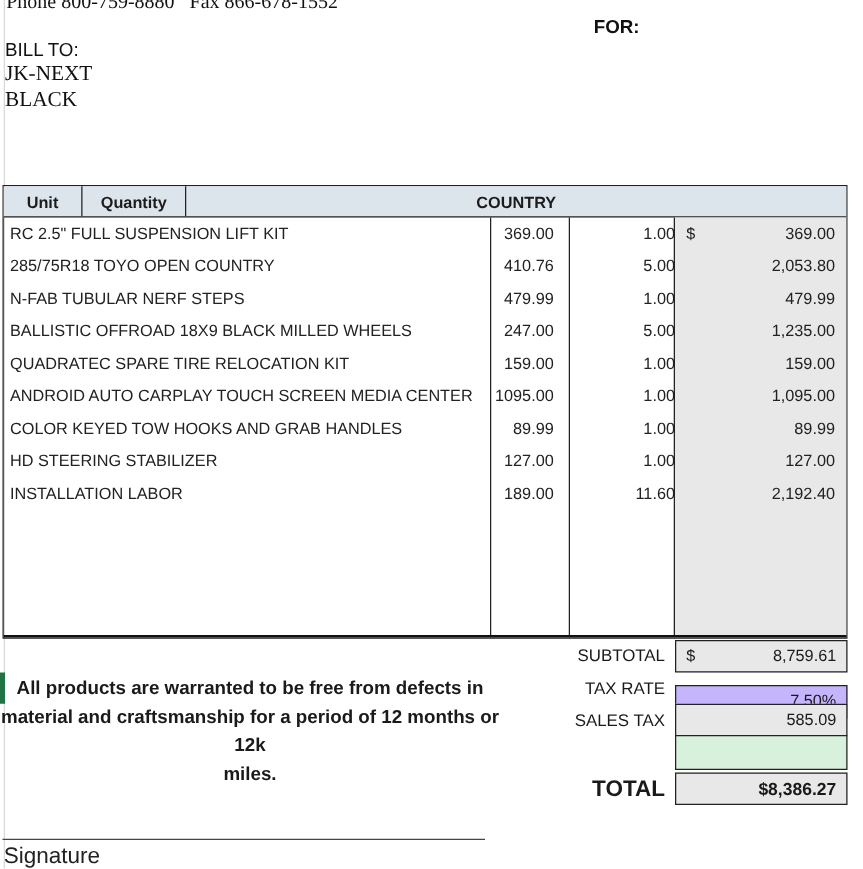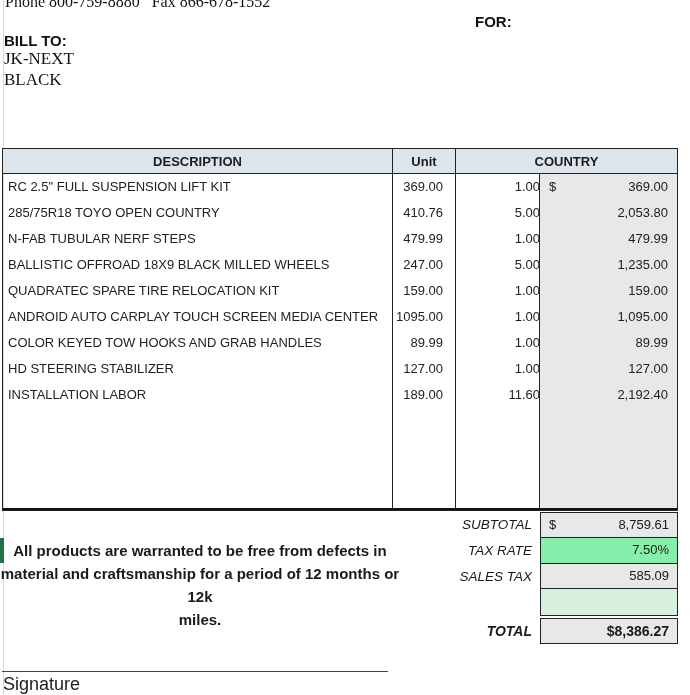--- a/index.html
+++ b/index.html
@@ -27,21 +27,21 @@
     position: absolute; left: 5px; top: -7px;
     font-family: "Liberation Serif", serif;
     font-size: 16px; white-space: pre; color: #111;
   }
   .for-label {
     position: absolute; left: 475px; top: 13px;
     font-weight: bold; font-size: 15px; color: #111;
   }
   .bill-to-label {
     position: absolute; left: 4px; top: 32px;
-    font-weight: bold; font-size: 15px; color: #111;
+    font-weight: normal; font-size: 15px; color: #111;
   }
   .client-line1 {
     position: absolute; left: 4px; top: 49px;
     font-family: "Liberation Serif", serif; font-size: 17px; color: #111;
   }
   .client-line2 {
     position: absolute; left: 4px; top: 70px;
     font-family: "Liberation Serif", serif; font-size: 17px; color: #111;
   }
   
@@ -76,36 +76,36 @@
   }
   .td-desc { width: 390px; padding-left: 5px; white-space: nowrap; overflow: hidden; }
   .td-unit { width: 63px; text-align: right; padding-right: 13px; }
   .td-qty  { width: 84px; text-align: right; }
   .td-amt  { flex: 1; display: flex; justify-content: space-between; padding: 0 9px; }
   .td-amt .cur { text-align: left; }
   .td-amt .val { margin-left: auto; }
   
   .sum-label {
     position: absolute; left: 300px; width: 232px; height: 26px;
-    text-align: right; font-size: 13.5px; line-height: 26px; color: #1a1a1a; font-style: italic;
+    text-align: right; font-size: 13.5px; line-height: 26px; color: #1a1a1a;
   }
   .sum-box {
     position: absolute; left: 540px; width: 138px; height: 26px;
     border: 1px solid #222; font-size: 13px; line-height: 24px;
     padding: 0 8px; text-align: right; color: #1a1a1a;
   }
   .box-subtotal { top: 512px; background: #e8e8e8; display: flex; justify-content: space-between; }
-  .box-taxrate  { top: 537px; height: 27px; background: #86efac; }
+  .box-taxrate  { top: 548px; height: 27px; background: #c4b5fd; }
   .box-salestax { top: 563px; background: #e8e8e8; }
   .box-green    { top: 588px; height: 28px; background: #d8f1dc; }
   .box-total    { top: 618px; background: #e8e8e8; font-weight: bold; font-size: 14px; padding-left: 13px; }
   .lbl-subtotal { top: 512px; }
   .lbl-taxrate  { top: 538px; }
   .lbl-salestax { top: 564px; }
-  .lbl-total    { top: 618px; font-weight: bold; font-size: 14px; }
+  .lbl-total    { top: 618px; font-weight: bold; font-size: 18px; }
   
   .warranty {
     position: absolute; left: 0; top: 539px; width: 400px;
     text-align: center; font-weight: bold; font-size: 15px; line-height: 23px;
     color: #1a1a1a;
   }
   
   .signature-line {
     position: absolute; left: 2px; top: 671px; width: 386px;
     border-top: 1px solid #444;
@@ -124,22 +124,22 @@
   <div class="green-bar"></div>
 
   <div class="phone-line">Phone 800-759-8880   Fax 866-678-1552</div>
   <div class="for-label">FOR:</div>
   <div class="bill-to-label">BILL TO:</div>
   <div class="client-line1">JK-NEXT</div>
   <div class="client-line2">BLACK</div>
 
   <div class="invoice-table">
     <div class="thead">
-      <div class="th th-desc">DESCRIPTION</div>
       <div class="th th-unit">Unit</div>
+      <div class="th th-qty">Quantity</div>
       <div class="th th-amt">COUNTRY</div>
     </div>
     <div class="tbody">
       <div class="amount-col-bg"></div>
       <div class="col-divider divider-1"></div>
       <div class="col-divider divider-2"></div>
 
       <div class="trow">
         <div class="td-desc">RC 2.5" FULL SUSPENSION LIFT KIT</div>
         <div class="td-unit">369.00</div>

